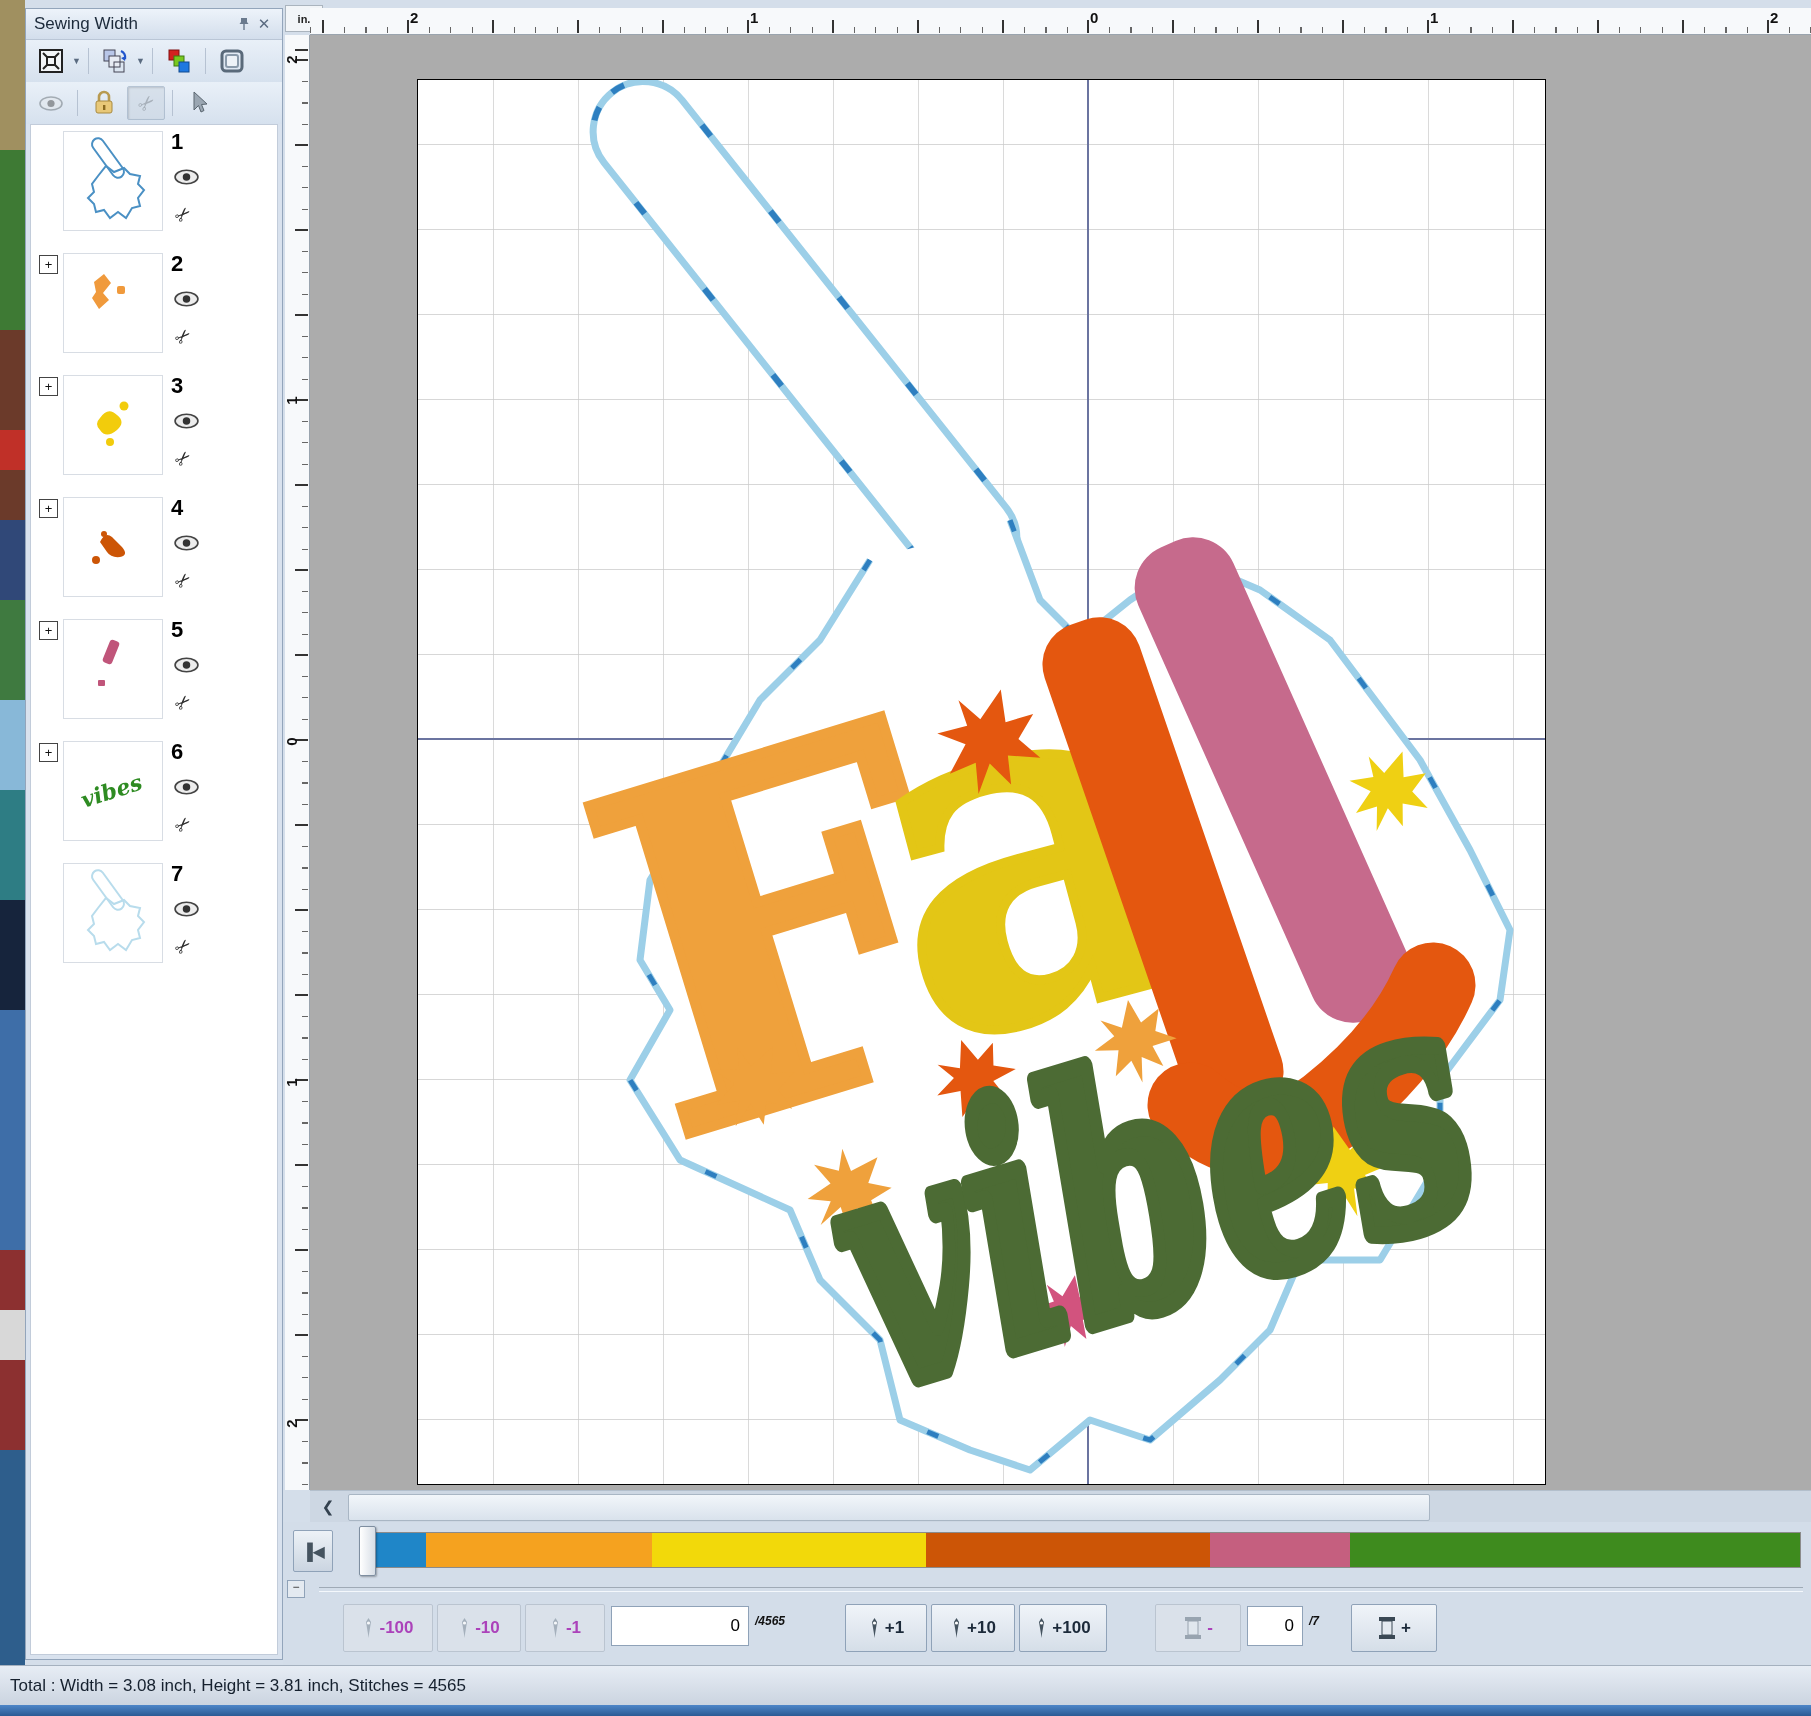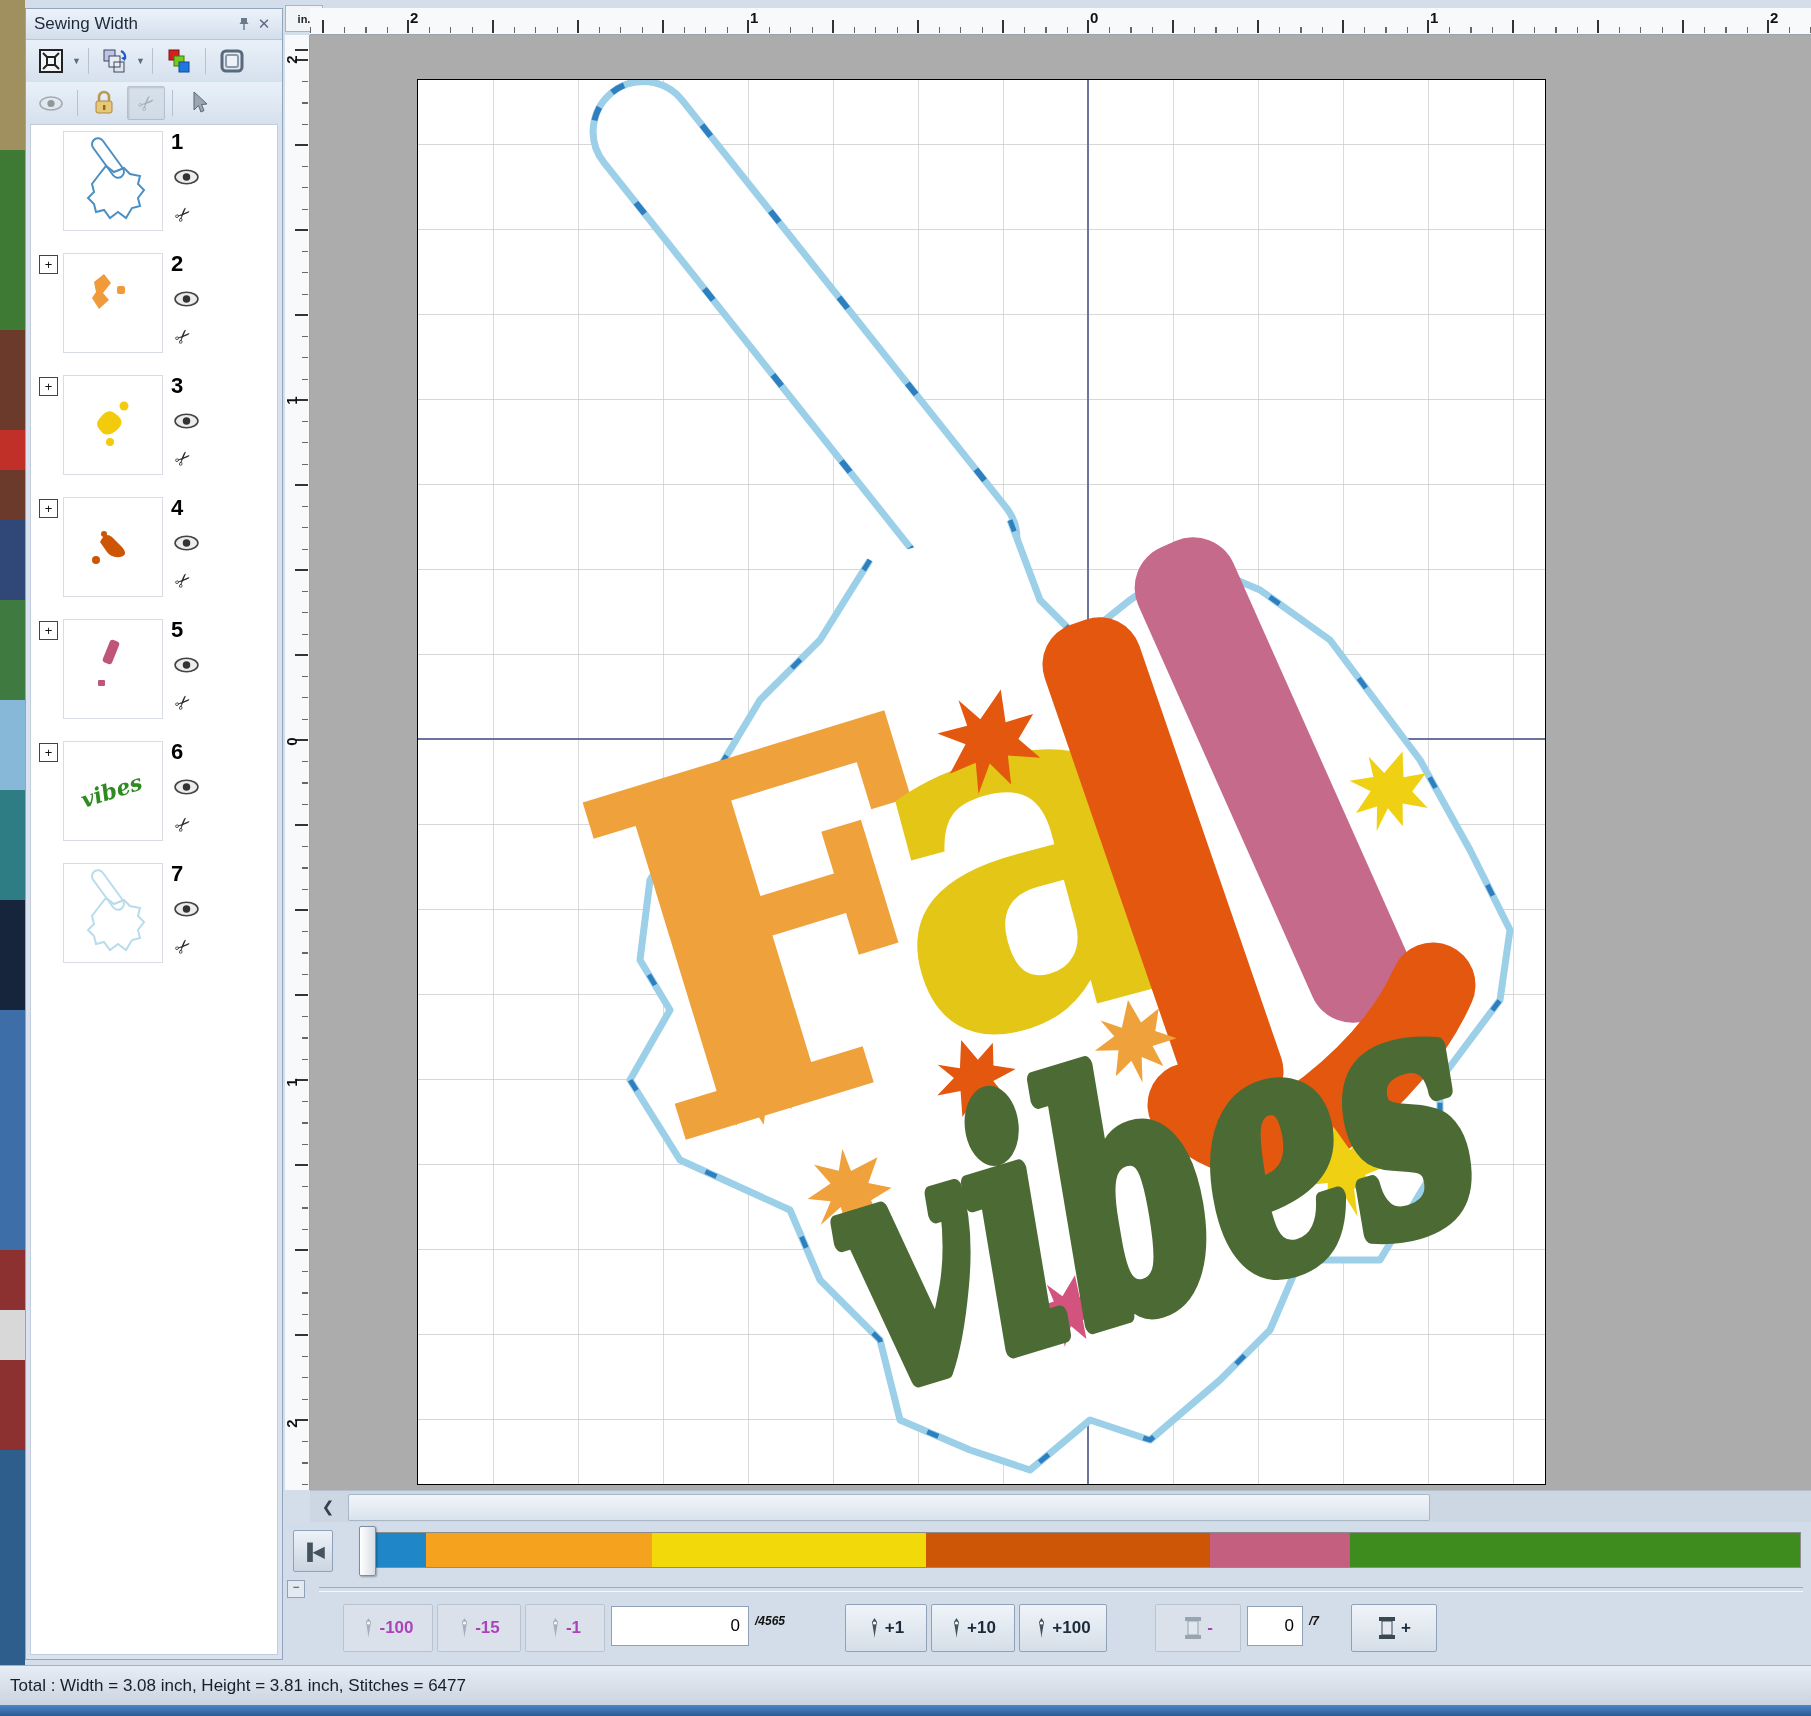--- a/index.html
+++ b/index.html
@@ -380,21 +380,21 @@
         <path d="M6.5,1 L9,5 L7,17 L6.5,21 L6,17 L4,5 Z" fill="#9AA6B2"></path>
         <circle cx="6.5" cy="6" r="1.6" fill="#fff"></circle>
       </svg>
     <span>-100</span>
     </div>
   <div class="nbtn dis" style="left:154px;width:82px">
     <svg width="13" height="22" viewBox="0 0 13 22">
         <path d="M6.5,1 L9,5 L7,17 L6.5,21 L6,17 L4,5 Z" fill="#9AA6B2"></path>
         <circle cx="6.5" cy="6" r="1.6" fill="#fff"></circle>
       </svg>
-    <span>-15</span>
+    <span>-10</span>
     </div>
   <div class="nbtn dis" style="left:242px;width:78px">
     <svg width="13" height="22" viewBox="0 0 13 22">
         <path d="M6.5,1 L9,5 L7,17 L6.5,21 L6,17 L4,5 Z" fill="#9AA6B2"></path>
         <circle cx="6.5" cy="6" r="1.6" fill="#fff"></circle>
       </svg>
     <span>-1</span>
     </div>
   <input class="fld" style="left: 328px; width: 138px;" value="0">
   <span class="flabel" style="left:472px">/4565</span>
@@ -435,15 +435,15 @@
     <svg width="20" height="24" viewBox="0 0 20 24">
         <rect x="2" y="1" width="16" height="4" fill="#3A4854"></rect>
         <rect x="2" y="19" width="16" height="4" fill="#3A4854"></rect>
         <rect x="5" y="5" width="10" height="14" fill="#E4EAF0" stroke="#3A4854"></rect>
       </svg>
     <span>+</span>
     </div>
 </div>
 
 <div class="abs" id="statusbar">
-  <span>Total : Width = 3.08 inch, Height = 3.81 inch, Stitches = 6477</span>
+  <span>Total : Width = 3.08 inch, Height = 3.81 inch, Stitches = 4565</span>
 </div>
 <div class="abs" id="taskbar"></div>
 
 </body></html>

